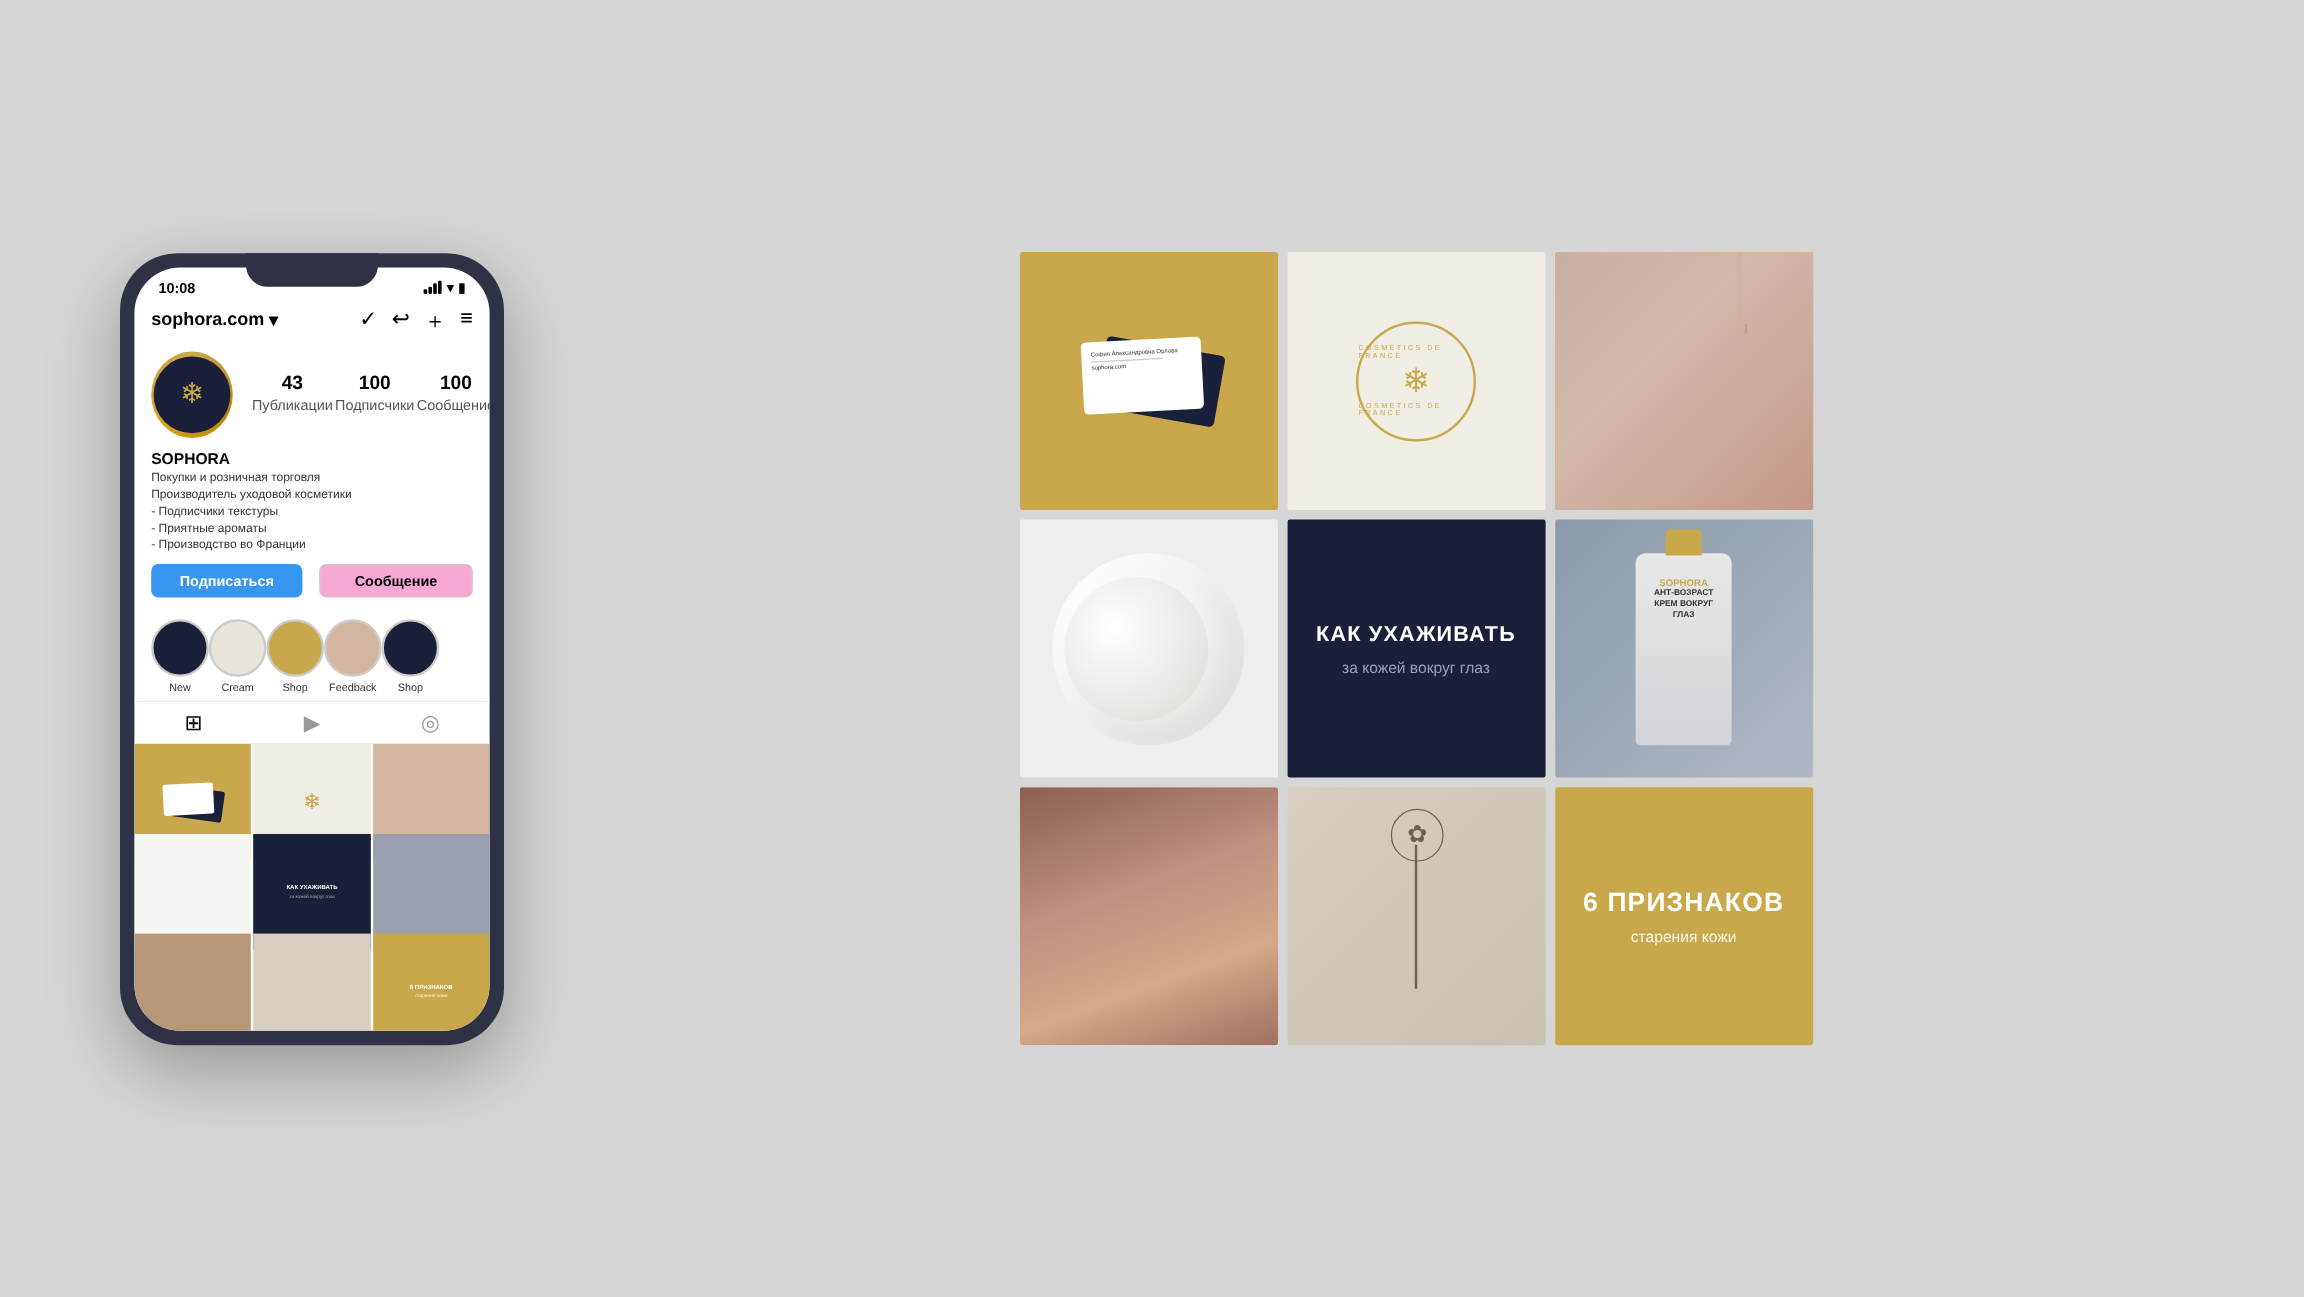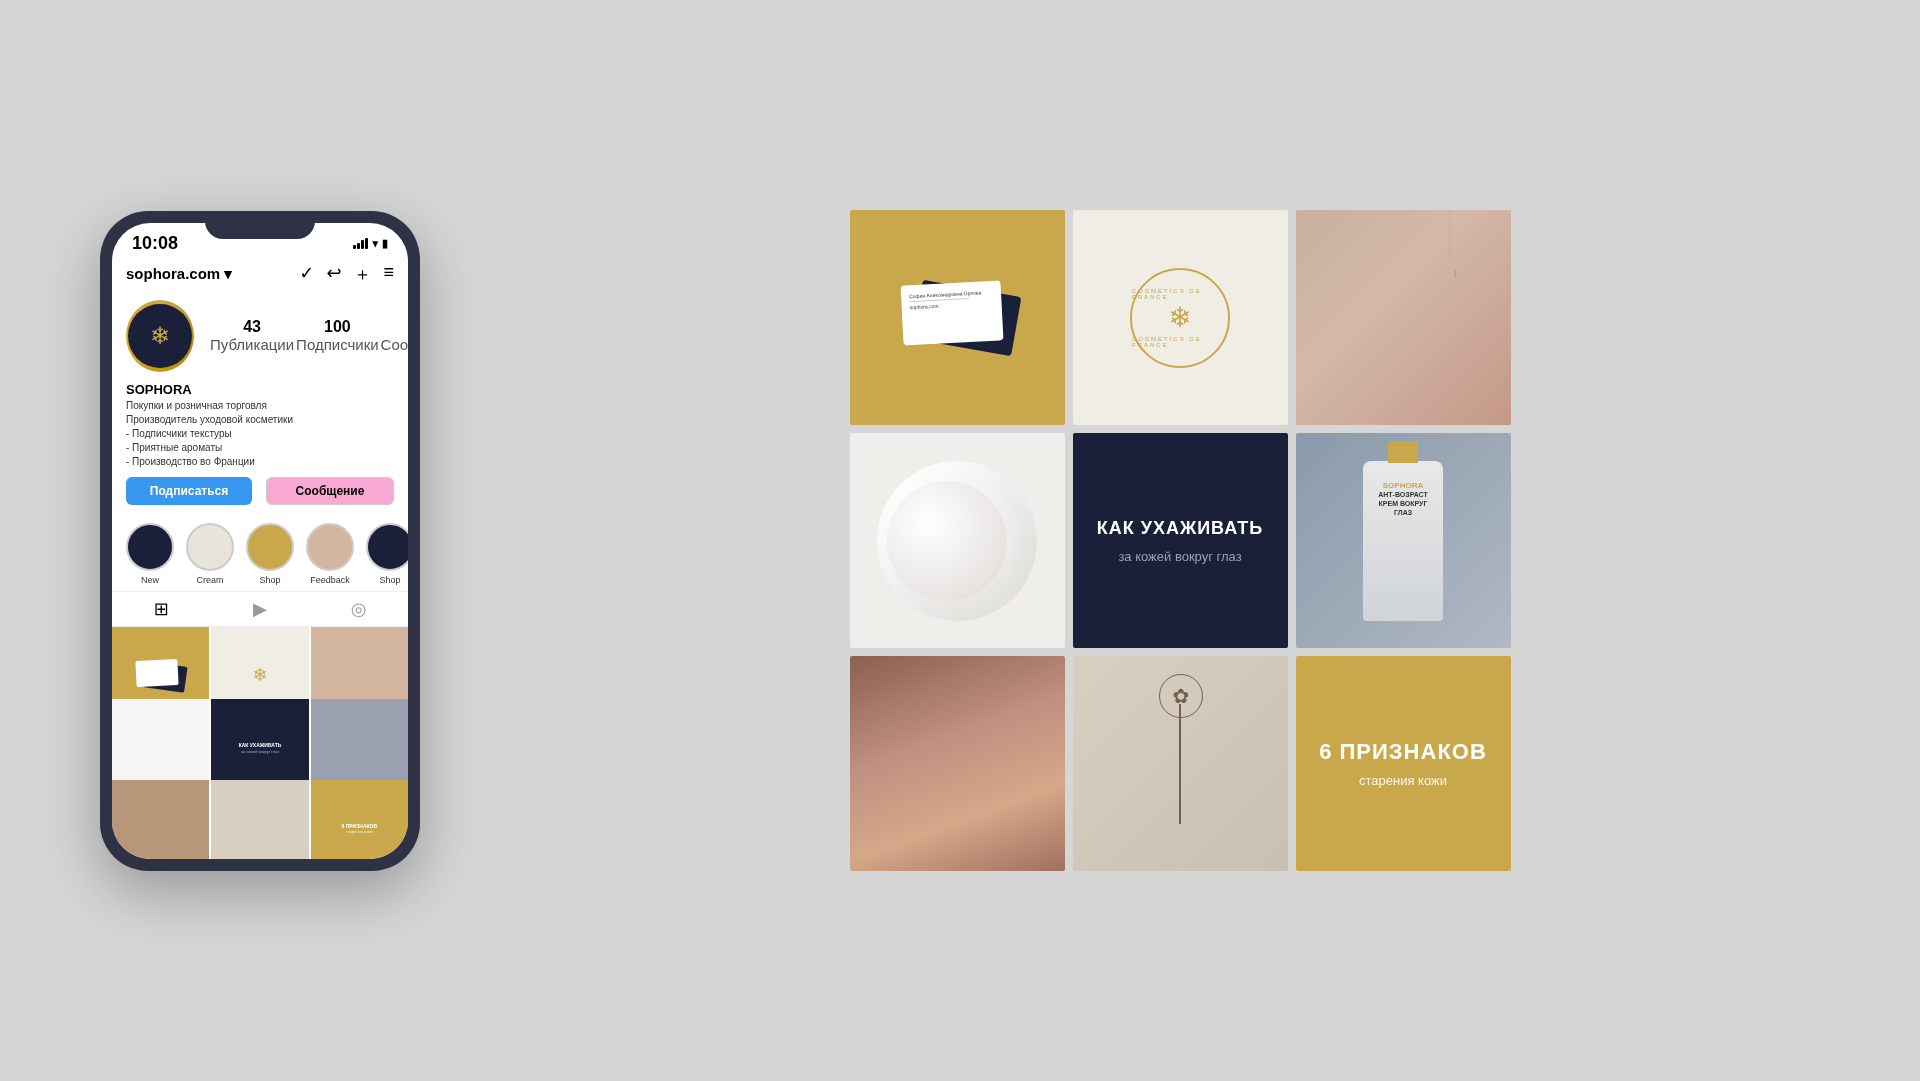--- a/index.html
+++ b/index.html
@@ -66,21 +66,21 @@
 
     .status-bar {
       display: flex;
       justify-content: space-between;
       align-items: center;
       padding: 10px 20px 4px;
       font-size: 13px;
       font-weight: 600;
     }
 
-    .status-time { font-size: 18px; font-weight: 700; text-align: center; }
+    .status-time { font-size: 12px; font-weight: 700; text-align: center; }
     .status-icons { display: flex; gap: 4px; align-items: center; font-size: 11px; }
 
     .signal-bars {
       display: flex; gap: 1px; align-items: flex-end;
     }
     .signal-bar {
       background: #000;
       width: 3px;
       border-radius: 1px;
     }
@@ -151,21 +151,21 @@
       text-align: center;
     }
 
     .stat-number {
       font-size: 16px;
       font-weight: 700;
       display: block;
     }
 
     .stat-label {
-      font-size: 15px;
+      font-size: 12px;
       color: #555;
     }
 
     .profile-name {
       font-size: 13px;
       font-weight: 700;
       margin-bottom: 2px;
     }
 
     .profile-desc {
@@ -197,21 +197,20 @@
       color: #000;
       border: 1px solid #ccc;
       border-radius: 6px;
       padding: 6px;
       font-size: 12px;
       font-weight: 600;
     }
 
     .highlights {
       display: flex;
-      gap: 12px;
       padding: 10px 14px 6px;
       overflow: hidden;
     }
 
     .highlight-item {
       display: flex;
       flex-direction: column;
       align-items: center;
       gap: 4px;
     }

